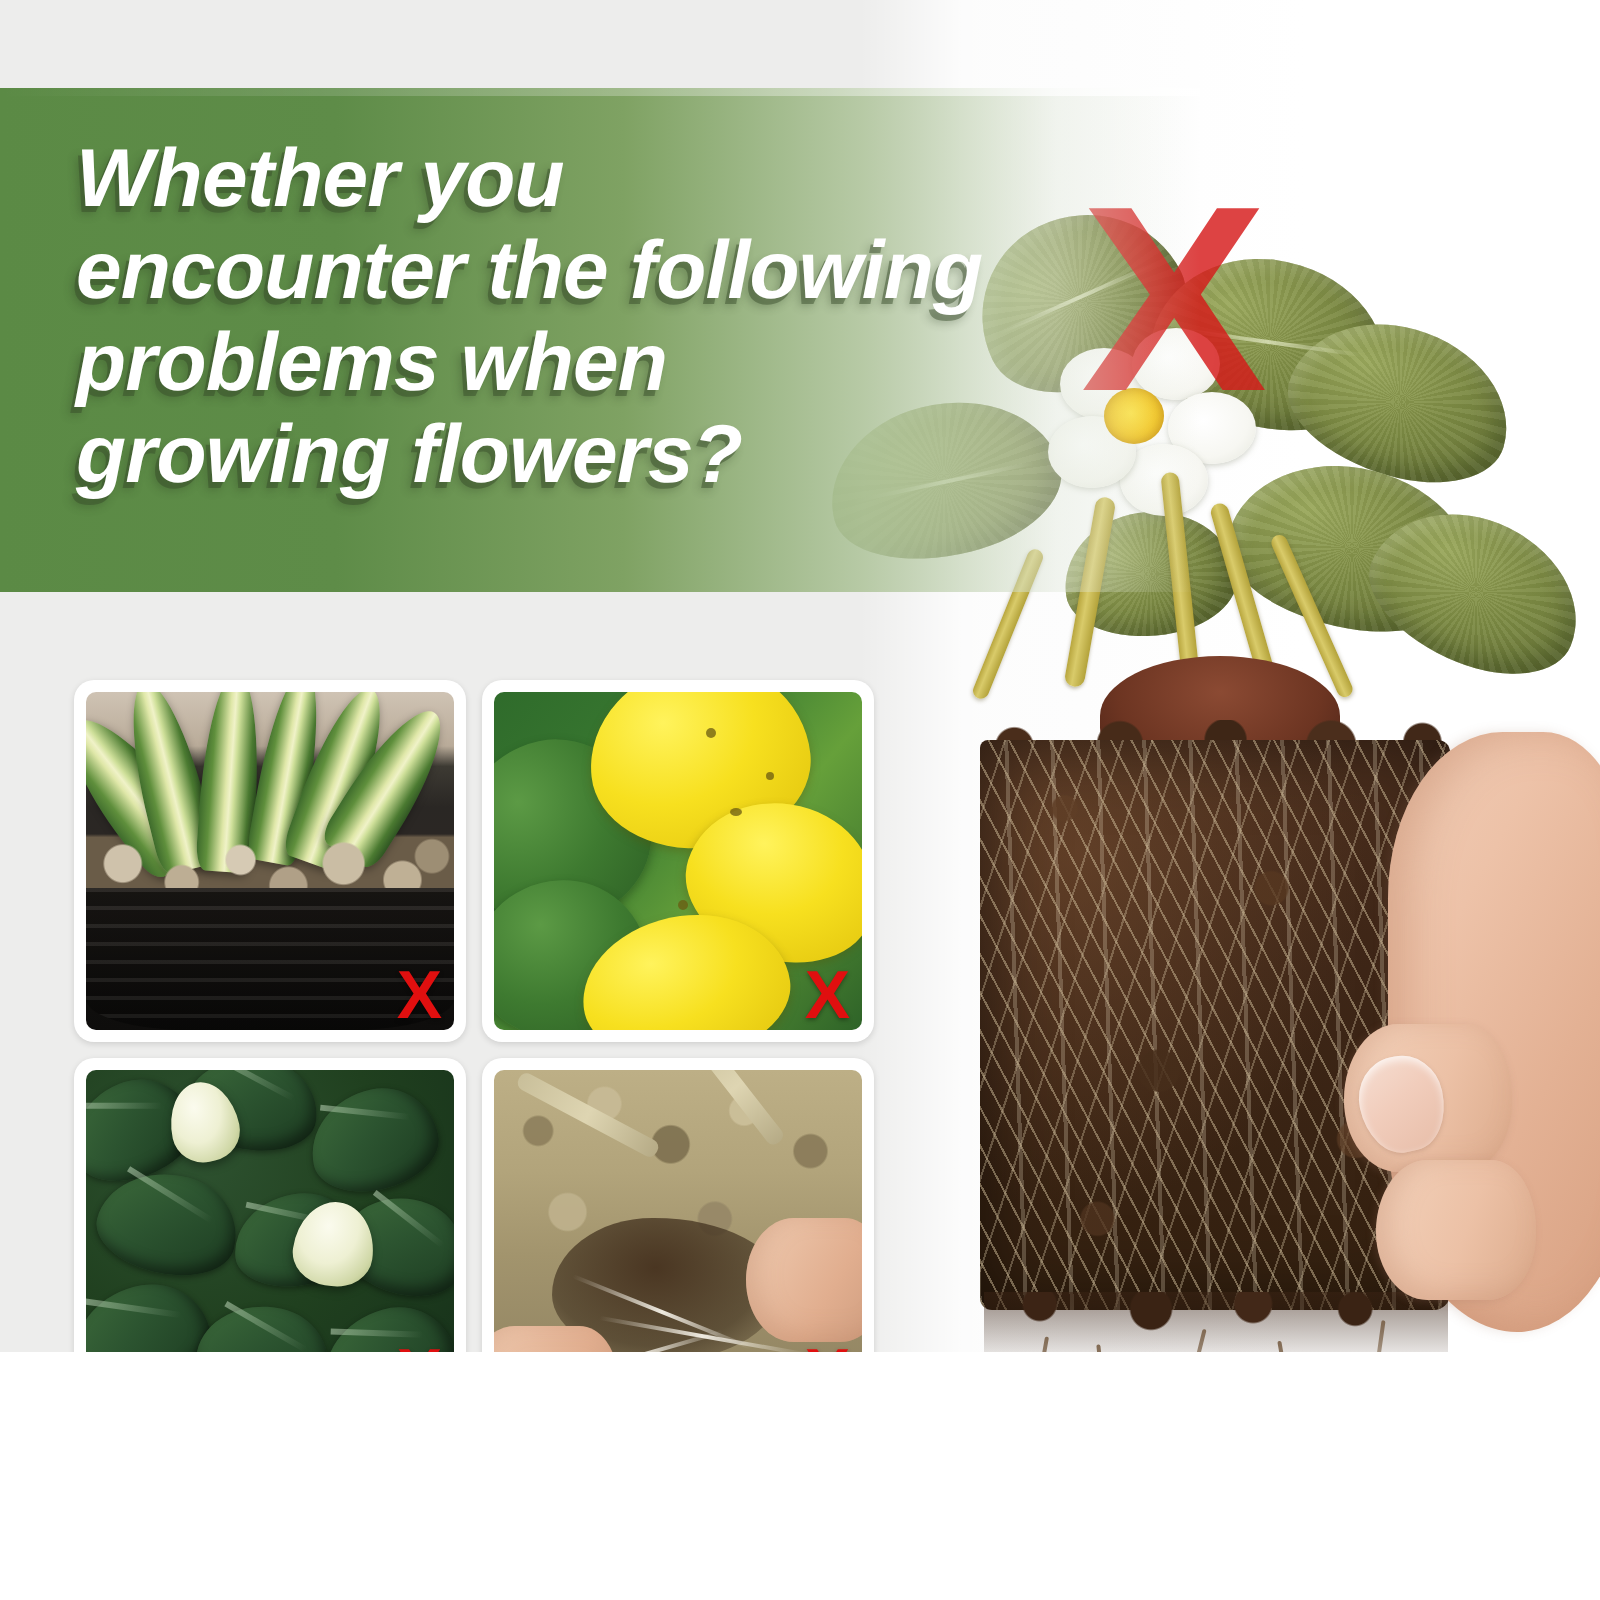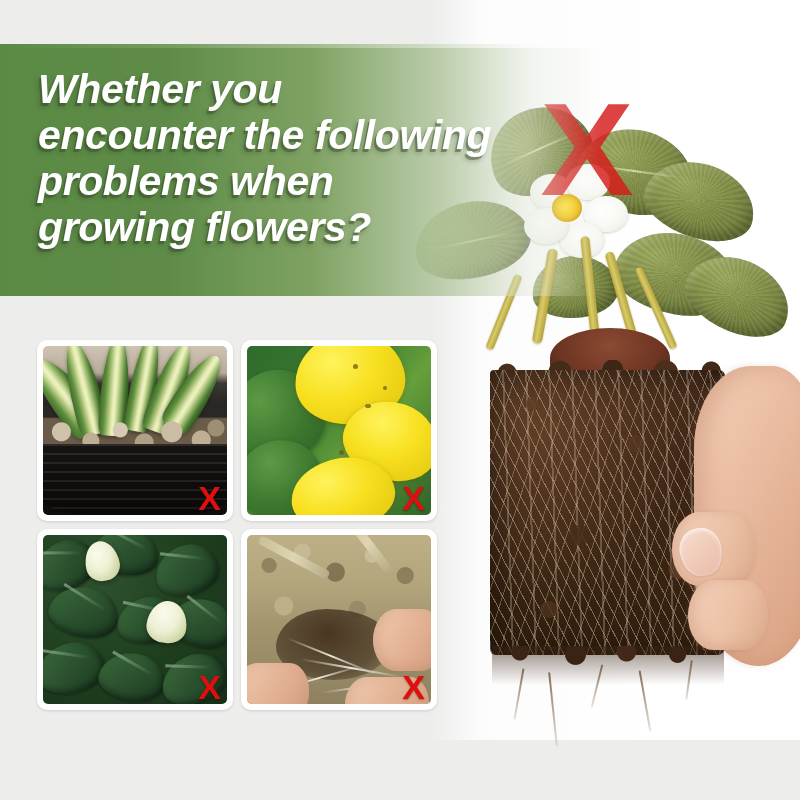--- a/index.html
+++ b/index.html
@@ -3,21 +3,21 @@
 <meta charset="utf-8">
 <style>
   html, body {
     margin: 0;
     padding: 0;
     background: #ffffff;
   }
   #poster {
     position: relative;
     width: 800px;
-    height: 800px;
+    height: 676px;
     overflow: hidden;
     background: #ededec;
     font-family: "Liberation Sans", sans-serif;
   }
 
   
   .bg-plate {
     position: absolute;
     inset: 0;
     background: #ededec;

